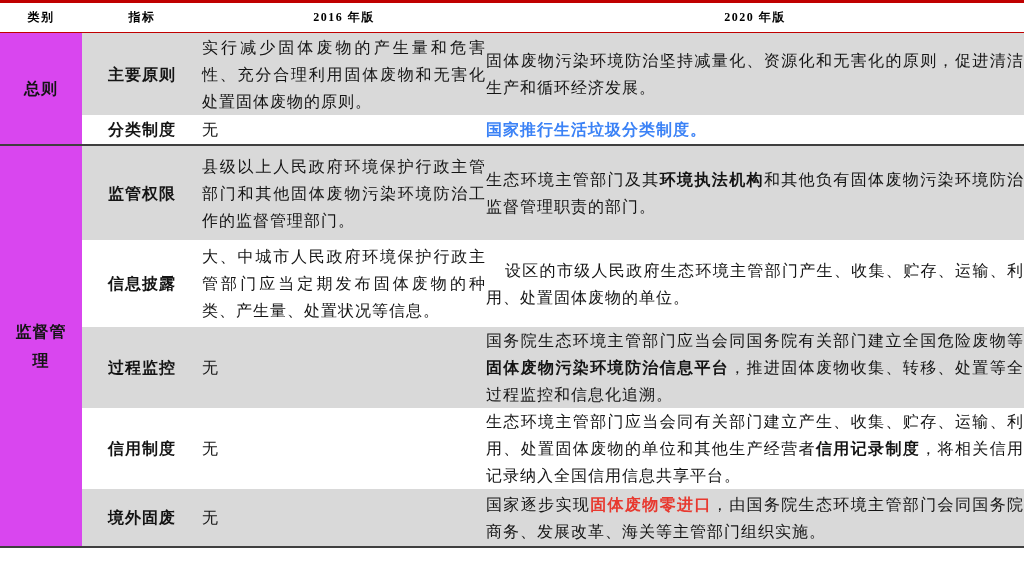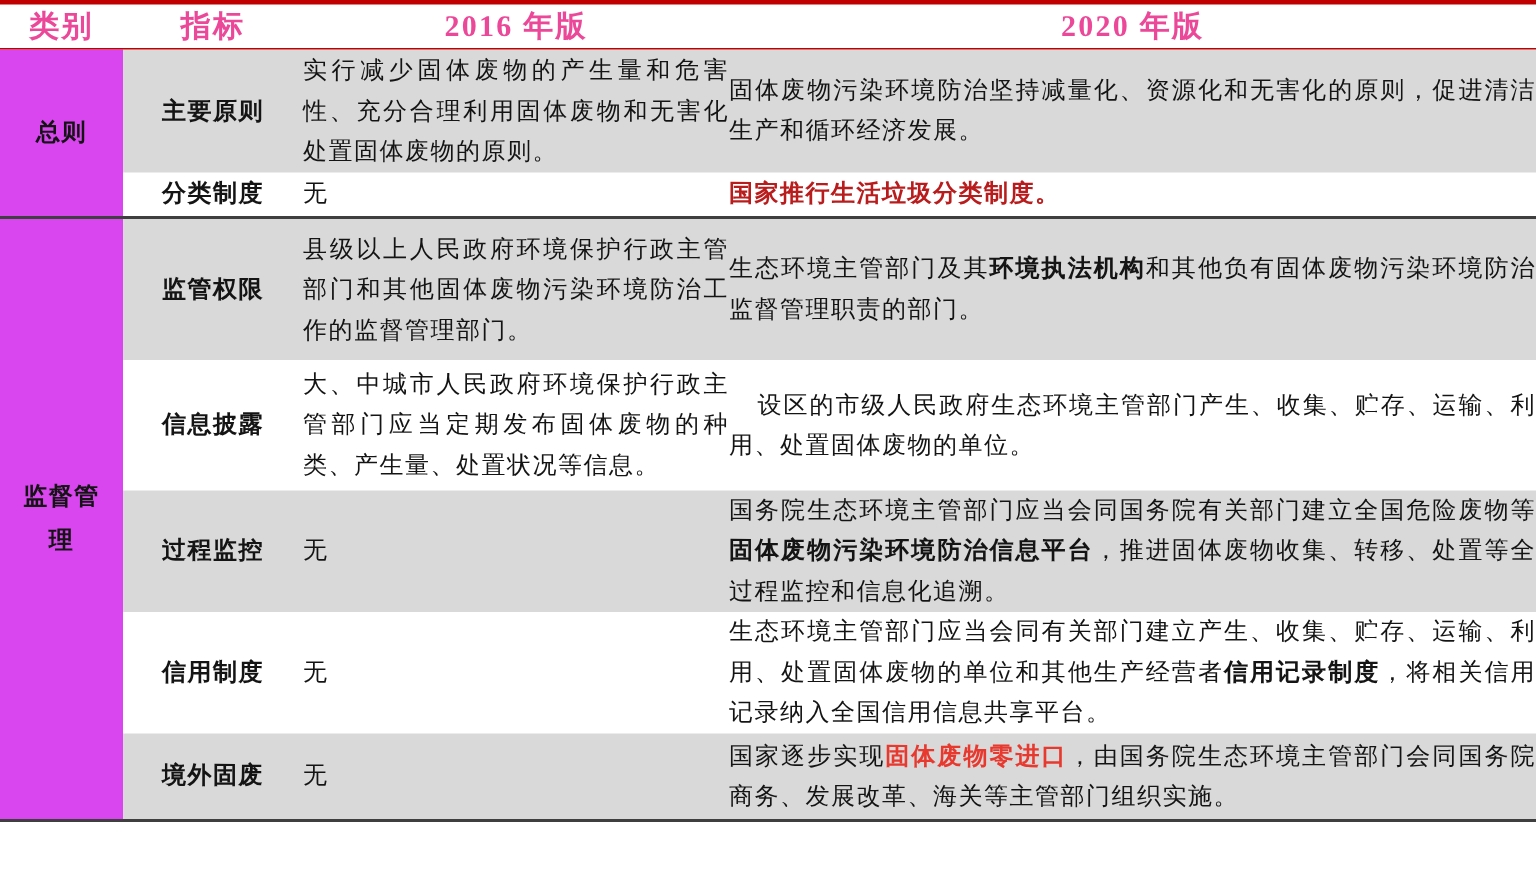--- a/index.html
+++ b/index.html
@@ -11,21 +11,21 @@
   .title {
     font-size:15px; font-weight:bold; letter-spacing:0.5px;
     padding:4px 0 3px 6px; line-height:19px; color:#000;
   }
   table.cmp {
     width:1024px; border-collapse:collapse; table-layout:fixed;
     border-top:3px solid #c00000;
     border-bottom:2px solid #3f3f3f;
   }
   table.cmp thead th {
-    font-size:20px; font-weight:bold; color:#ec4899;
+    font-size:12px; font-weight:bold; color:#000000;
     height:29px; padding:0; letter-spacing:1.5px;
     border-bottom:1.5px solid #c00000;
     text-align:center; vertical-align:middle;
   }
   table.cmp td {
     font-size:16px; line-height:27px; letter-spacing:1px;
     vertical-align:middle; padding:0;
   }
   td.gray { background:#d9d9d9; }
   td.cat { text-align:center; font-weight:bold; background:#d946ef; }
@@ -62,21 +62,21 @@
 
       <tr>
         <td class="cat cat-top" rowspan="2"><span class="wrap">总则</span></td>
         <td class="ind gray" style="height:82px">主要原则</td>
         <td class="para v16 gray"><span>实行减少固体废物的产生量和危害性、充分合理利用固体废物和无害化处置固体废物的原则。</span></td>
         <td class="para v20 gray"><span>固体废物污染环境防治坚持减量化、资源化和无害化的原则，促进清洁生产和循环经济发展。</span></td>
       </tr>
       <tr class="section-end">
         <td class="ind" style="height:29px">分类制度</td>
         <td class="para v16"><span>无</span></td>
-        <td class="para v20"><span style="font-weight: bold; color: #b91c1c;">国家推行生活垃圾分类制度。</span></td>
+        <td class="para v20"><span style="font-weight: bold; color: #3b82f6;">国家推行生活垃圾分类制度。</span></td>
       </tr>
 
       <tr>
         <td class="cat" rowspan="5"><span class="wrap">监督管理</span></td>
         <td class="ind gray" style="height:94px">监管权限</td>
         <td class="para v16 gray"><span>县级以上人民政府环境保护行政主管部门和其他固体废物污染环境防治工作的监督管理部门。</span></td>
         <td class="para v20 gray"><span>生态环境主管部门及其</span><span style="font-weight: bold;">环境执法机构</span><span>和其他负有固体废物污染环境防治监督管理职责的部门。</span></td>
       </tr>
       <tr>
         <td class="ind" style="height:87px">信息披露</td>

